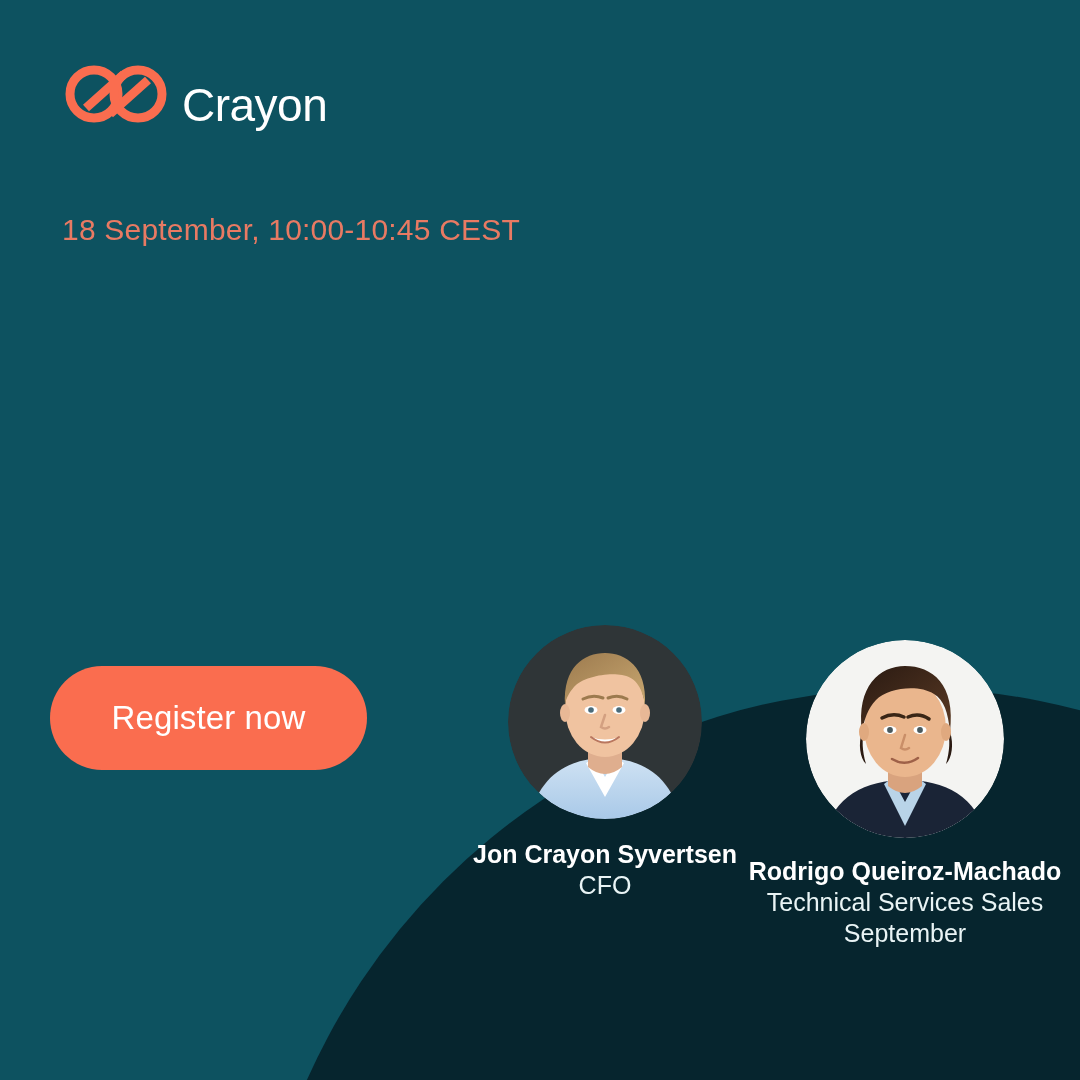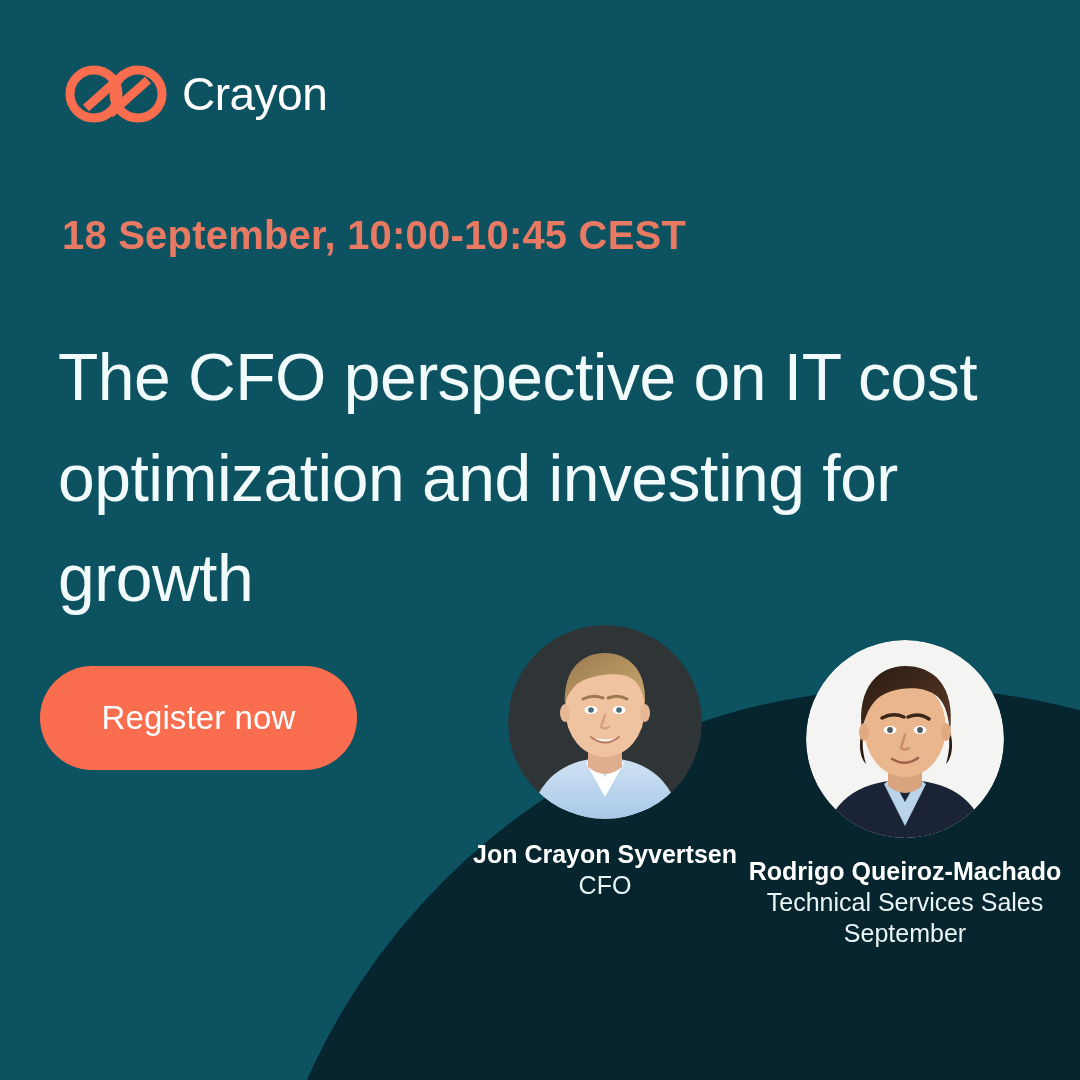--- a/index.html
+++ b/index.html
@@ -32,21 +32,21 @@
     background: #06252e;
     pointer-events: none;
   }
 
   
   .logo {
     position: absolute;
     left: 64px;
     top: 60px;
     display: flex;
-    align-items: center;
+    align-items: flex-end;
     gap: 14px;
   }
   .logo-mark {
     width: 104px;
     height: 68px;
     display: block;
   }
   .logo-word {
     color: #ffffff;
     font-size: 46px;
@@ -55,43 +55,43 @@
     line-height: 1;
     white-space: nowrap;
   }
 
   
   .eyebrow {
     position: absolute;
     left: 62px;
     top: 213px;
     color: #e87a63;
-    font-size: 40px;
-    font-weight: 700;
+    font-size: 30px;
+    font-weight: 400;
     letter-spacing: 0.2px;
     white-space: nowrap;
   }
 
   
   .headline {
     position: absolute;
     left: 58px;
     top: 283px;
     width: 920px;
     color: #f2fbfb;
     font-size: 66px;
     line-height: 1.52;
     font-weight: 400;
     letter-spacing: -0.5px;
   }
 
   
   .cta {
     position: absolute;
-    left: 40px;
+    left: 50px;
     top: 666px;
     width: 317px;
     height: 104px;
     border: none;
     border-radius: 52px;
     background: #fa6d4f;
     color: #ffffff;
     font-family: "Liberation Sans", sans-serif;
     font-size: 33px;
     font-weight: 400;
@@ -163,21 +163,20 @@
         </g>
         <line x1="22" y1="48" x2="60" y2="14" stroke="#fa6d4f" stroke-width="9" stroke-linecap="butt"></line>
         <line x1="46" y1="54" x2="84" y2="20" stroke="#fa6d4f" stroke-width="9" stroke-linecap="butt"></line>
       </svg>
     </span>
     <span class="logo-word">Crayon</span>
   </div>
 
   <div class="eyebrow">18 September, 10:00-10:45 CEST</div>
 
-  <h1 class="headline">The CFO perspective on IT cost optimization and investing for growth</h1>
 
   <button class="cta">Register now</button>
 
   <div class="speakers">
 
     <div class="speaker first">
       <span class="avatar">
         <svg width="194" height="194" viewBox="0 0 194 194" xmlns="http://www.w3.org/2000/svg">
           <defs>
             <clipPath id="clipA">

